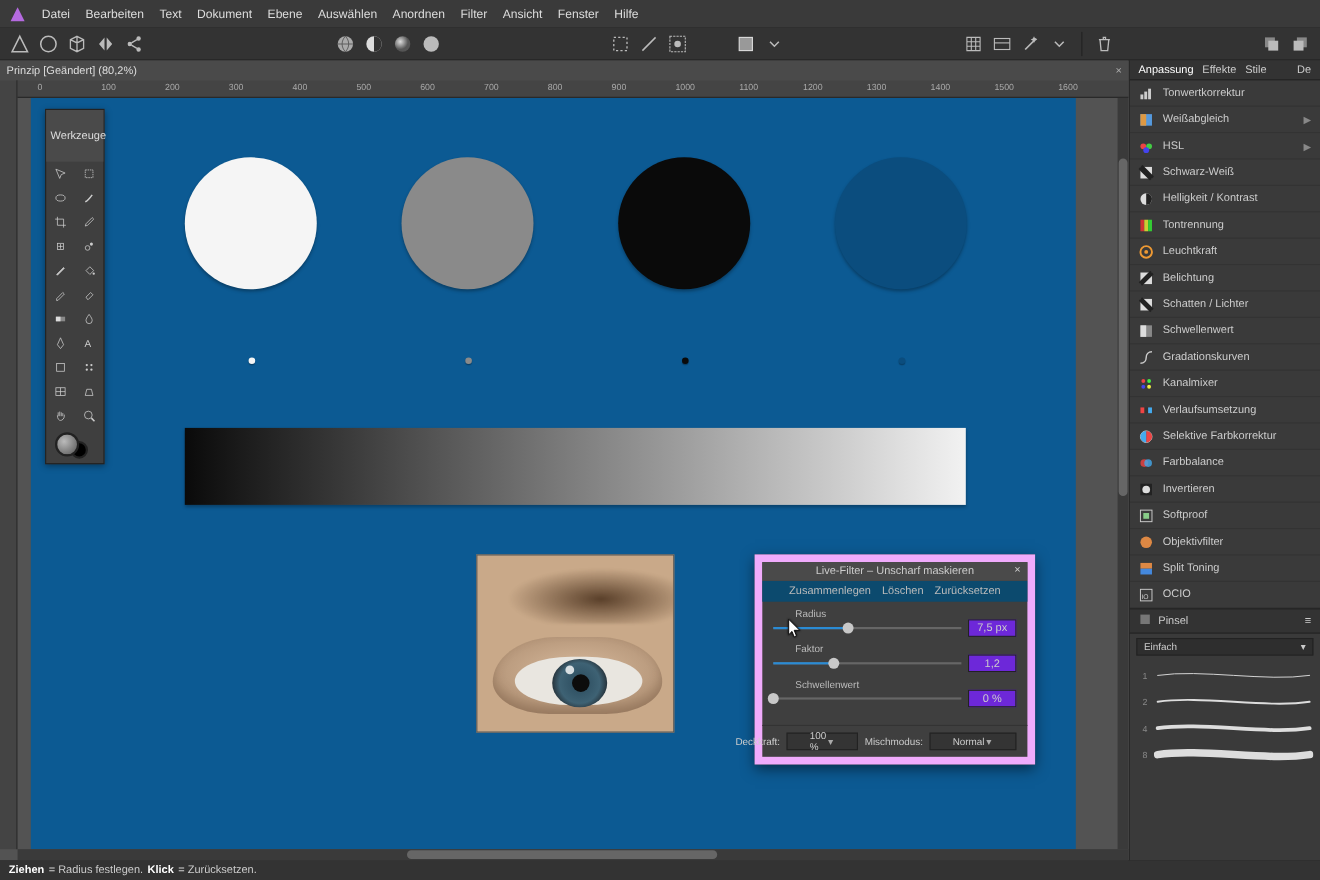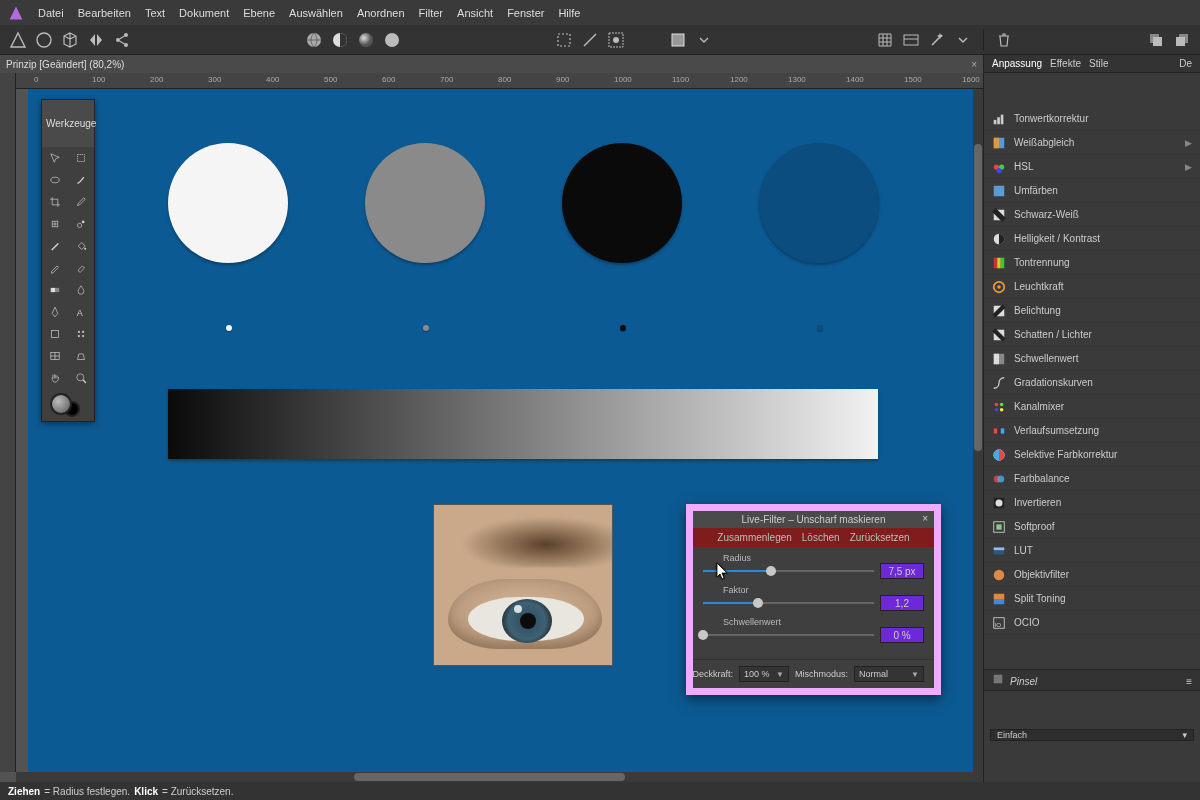--- a/index.html
+++ b/index.html
@@ -48,46 +48,46 @@
   .toolbox .grid { display:grid; grid-template-columns: 1fr 1fr; }
   .toolbox .t { height:22px; display:flex; align-items:center; justify-content:center; }
   .toolbox .t svg { width:14px; height:14px; }
   .toolbox .swatch { height:32px; position:relative;}
   .toolbox .swatch .fg { position:absolute; left:8px; top:4px; width:22px; height:22px; border-radius:50%; background: radial-gradient(circle at 35% 35%, #bbb, #555); border:2px solid #222;}
   .toolbox .swatch .bg { position:absolute; left:22px; top:12px; width:16px; height:16px; border-radius:50%; background:#000; border:2px solid #222;}
 
   .dialog { position:absolute; left:670px; top:415px; width:255px; background:#3f3f3f; border:7px solid #f0abfc; box-shadow:0 4px 12px rgba(0,0,0,0.5); color:#ccc;}
   .dialog .titlebar { text-align:center; font-size:10px; padding:3px 0; background:#4a4a4a; position:relative;}
   .dialog .titlebar .close { position:absolute; right:6px; top:2px; color:#ccc; cursor:default;}
-  .dialog .btnrow { display:flex; justify-content:center; gap:10px; padding:4px 0; background:#7f1d1d; font-size:10px;}
+  .dialog .btnrow { display:flex; justify-content:center; gap:10px; padding:4px 0; background:#0c4a6e; font-size:10px;}
   .dialog .btnrow span { color:#bbb; }
   .dialog .body { padding:6px 10px 10px 10px; }
   .dialog .param { margin-bottom:6px; }
   .dialog .param .lbl { font-size:9px; color:#bbb;margin-left:20px; }
   .dialog .param .row { display:flex; align-items:center; gap:6px; }
   .dialog .slider { flex:1; height:14px; position:relative; }
   .dialog .slider .track { position:absolute; top:6px; left:0; right:0; height:2px; background:#666;}
   .dialog .slider .fill  { position:absolute; top:6px; left:0; height:2px; background:#2a8bd4;}
   .dialog .slider .knob  { position:absolute; top:2px; width:10px; height:10px; border-radius:50%; background:#c8c8c8;}
   .dialog .val { width:44px; height:16px; background:#6d28d9; border:1px solid #222; font-size:10px; display:flex; align-items:center; justify-content:center;}
   .dialog .footer { display:flex; align-items:center; gap:6px; padding:6px 10px; border-top:1px solid #333; font-size:9px;justify-content:flex-end;}
-  .dialog .sel { flex:1; height:16px; background:#343434; border:1px solid #222; display:flex; align-items:center; padding:0 4px; justify-content:space-between;}
+  .dialog .sel { flex:1; height:16px; background:#343434; border:1px solid #222; display:flex; align-items:center; padding:0 20px; justify-content:space-between;}
   .dialog .sel .arr { font-size:8px; color:#aaa;}
 
   .cursor-arrow { position:absolute; left:700px; top:473px; pointer-events:none; }
   .cursor-arrow svg { width:14px; height:18px; filter: drop-shadow(0 0 1px #000);}
 
-  .rightpane { width:217px; background:#3a3a3a; border-left:1px solid #222; display:flex; flex-direction:column; overflow:hidden;gap:34px;}
+  .rightpane { width:174px; background:#3a3a3a; border-left:1px solid #222; display:flex; flex-direction:column; overflow:hidden;}
   .rightpane .tabs { display:flex; gap:8px; padding:3px 8px; background:#333; font-size:10px; border-bottom:1px solid #222;}
   .rightpane .tabs .tab.active { color:#fff;}
   .rightpane .adjlist { flex:0 0 auto; }
   .rightpane .adj { display:flex; align-items:center; gap:8px; padding:4px 8px; height:24px; border-bottom:1px solid #333; font-size:10px;}
   .rightpane .adj .ico { width:14px; height:14px; flex:0 0 14px; display:flex; align-items:center; justify-content:center;}
   .rightpane .adj .arr { margin-left:auto; color:#888; font-size:9px;}
-  .rightpane .brushhdr { display:flex; align-items:flex-end; padding:3px 8px; background:#333; font-size:10px; border-top:1px solid #222; border-bottom:1px solid #222;font-style:italic;}
+  .rightpane .brushhdr { display:flex; align-items:center; padding:3px 8px; background:#333; font-size:10px; border-top:1px solid #222; border-bottom:1px solid #222;}
   .rightpane .brushsel { margin:4px 6px; height:16px; background:#2e2e2e; border:1px solid #222; font-size:9px; display:flex; align-items:center; padding:0 6px; justify-content:space-between;}
   .rightpane .brushes { flex:1; overflow:hidden; padding:2px 6px;}
   .rightpane .brow { display:flex; align-items:center; gap:6px; height:24px;}
   .rightpane .brow .n { width:10px; font-size:8px; color:#888; text-align:right;}
   .rightpane .stroke { flex:1; }
   .rightpane .stroke svg { width:100%; height:22px; display:block;}
 
   .statusbar { height:18px; background:#333; color:#ccc; font-size:10px; display:flex; align-items:center; padding:0 8px; gap:4px;}
   .statusbar b { color:#fff; font-weight:600;}
 </style>
@@ -547,28 +547,20 @@
               <circle cx="11" cy="8" r="3" fill="#4c4"></circle>
               <circle cx="8" cy="12" r="3" fill="#44e"></circle>
             </svg>
           </span>
           <span>HSL</span>
           <span class="arr">▶</span>
         </div>
         <div class="adj">
           <span class="ico">
             <svg viewBox="0 0 16 16">
-              <rect x="2" y="2" width="12" height="12" fill="#5a9bd4"></rect>
-            </svg>
-          </span>
-          <span>Umfärben</span>
-        </div>
-        <div class="adj">
-          <span class="ico">
-            <svg viewBox="0 0 16 16">
               <rect x="2" y="2" width="12" height="12" fill="#ddd"></rect>
               <path d="M2 2l12 12" stroke="#222" stroke-width="6"></path>
             </svg>
           </span>
           <span>Schwarz-Weiß</span>
         </div>
         <div class="adj">
           <span class="ico">
             <svg viewBox="0 0 16 16">
               <circle cx="8" cy="8" r="6" fill="#ddd"></circle>
@@ -681,29 +673,20 @@
           <span>Invertieren</span>
         </div>
         <div class="adj">
           <span class="ico">
             <svg viewBox="0 0 16 16">
               <rect x="2" y="2" width="12" height="12" fill="none" stroke="#ccc"></rect>
               <rect x="5" y="5" width="6" height="6" fill="#8c8"></rect>
             </svg>
           </span>
           <span>Softproof</span>
-        </div>
-        <div class="adj">
-          <span class="ico">
-            <svg viewBox="0 0 16 16">
-              <rect x="2" y="4" width="12" height="8" fill="#357"></rect>
-              <rect x="2" y="4" width="12" height="3" fill="#9be"></rect>
-            </svg>
-          </span>
-          <span>LUT</span>
         </div>
         <div class="adj">
           <span class="ico">
             <svg viewBox="0 0 16 16">
               <circle cx="8" cy="8" r="6" fill="#d84"></circle>
             </svg>
           </span>
           <span>Objektivfilter</span>
         </div>
         <div class="adj">

